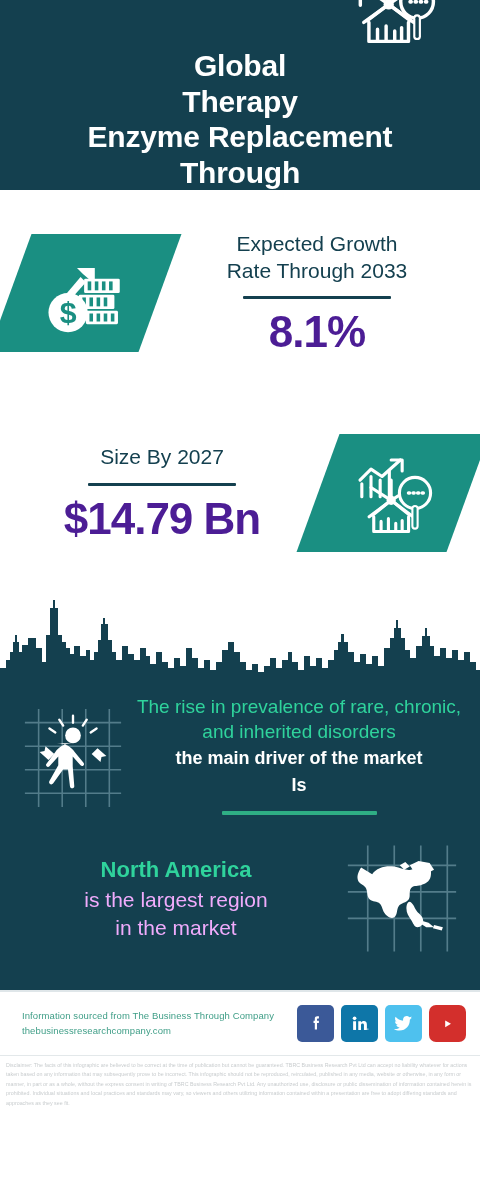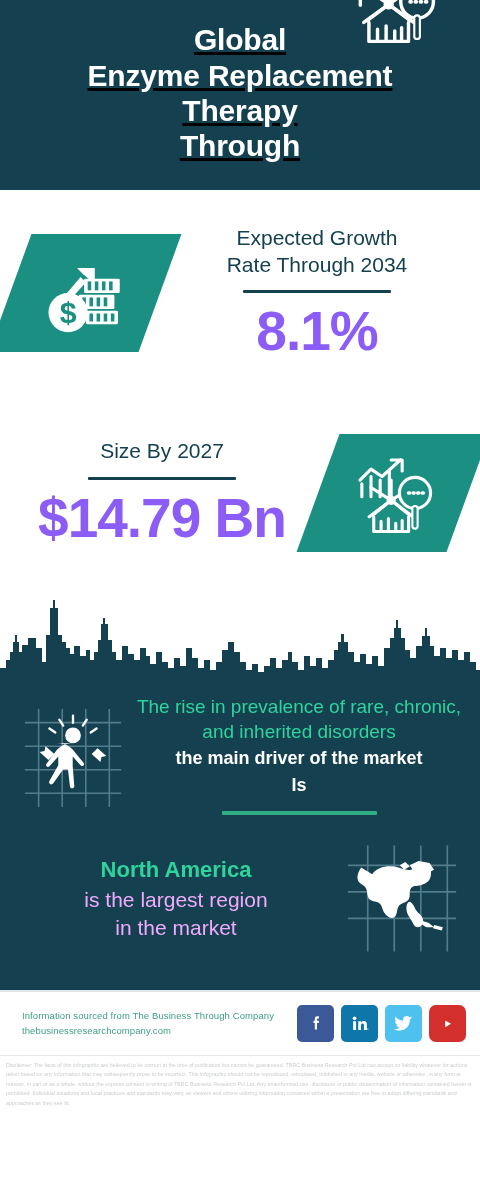--- a/index.html
+++ b/index.html
@@ -11,21 +11,21 @@
     position:relative;
   }
   .page{position:relative;width:480px;height:1200px;overflow:hidden;background:#fff;}
 
   
   .header{
     position:relative;
     width:480px;height:190px;
     background:#14404f;
     box-sizing:border-box;
-    display:flex;align-items:center;justify-content:center;text-decoration:underline;
+    display:flex;align-items:flex-end;justify-content:center;
   }
   .header-title{
     color:#ffffff;
     font-size:30px;
     font-weight:bold;
     line-height:1.18;
     text-align:center;
     letter-spacing:-0.2px;
     padding:0 26px;
     margin-top:-4px;
@@ -66,22 +66,22 @@
   .stat-text{flex:1;text-align:center;padding:0 6px;}
   .stat-label{
     color:#14404f;
     font-size:21px;font-weight:normal;line-height:1.3;
   }
   .rule{
     width:148px;height:3px;background:#14404f;
     margin:12px auto 10px auto;border-radius:1px;
   }
   .stat-value{
-    color:#8b5cf6;
-    font-size:55px;font-weight:bold;line-height:1.05;
+    color:#4c1d95;
+    font-size:44px;font-weight:bold;line-height:1.05;
     letter-spacing:-1px;
   }
 
   
   .darkwrap{position:relative;width:480px;}
   .skyline{display:block;width:480px;height:95px;}
   .darkbody{
     background:#14404f;
     width:480px;
     position:relative;
@@ -164,22 +164,22 @@
 </head>
 <body>
 
 <div class="page">
 
   <div class="header">
     <div class="header-watermark"></div>
 
     <div class="header-title">
       <div>Global</div>
+      <div>Therapy</div>
       <div>Enzyme Replacement</div>
-      <div>Therapy</div>
       <div>Through</div>
     </div>
 
     <span class="header-icon">
       <svg viewBox="0 0 100 86" width="86" height="74" fill="none" stroke="#ffffff" stroke-width="4" stroke-linecap="round" stroke-linejoin="round">
         <circle cx="45" cy="33" r="6" fill="#ffffff" stroke="none"></circle>
         <path d="M45 33 L18 14 M45 33 L45 6 M45 33 L72 14 M45 33 L20 52 M45 33 L70 52"></path>
         <path d="M16 54 L45 33 L74 54"></path>
         <path d="M22 54 L22 76 L68 76 L68 54"></path>
         <path d="M32 76 L32 62 M42 76 L42 58 M52 76 L52 64 M60 76 L60 60"></path>
@@ -221,21 +221,21 @@
           <rect x="84" y="73" width="4" height="9" fill="#1a8f82"></rect>
         </g>
 
         <circle cx="36" cy="72" r="22" fill="#ffffff"></circle>
         <text x="36" y="84" font-size="34" font-weight="bold" fill="#1a8f82" text-anchor="middle" font-family="Liberation Sans, sans-serif">$</text>
       </svg>
     </div>
     <div class="stat-text">
       <div class="stat-label">
         <div>Expected Growth</div>
-        <div>Rate Through 2034</div>
+        <div>Rate Through 2033</div>
       </div>
       <div class="rule"></div>
       <div class="stat-value">8.1%</div>
     </div>
   </div>
 
   <div class="stat stat-size">
     <div class="stat-text">
       <div class="stat-label">
         <div>Size By 2027</div>

